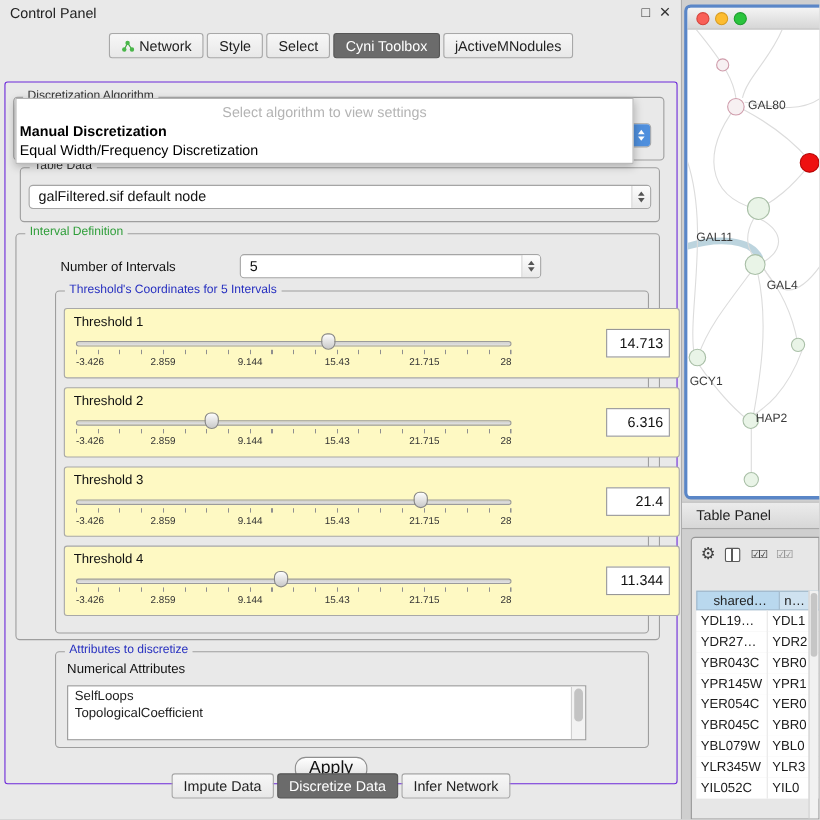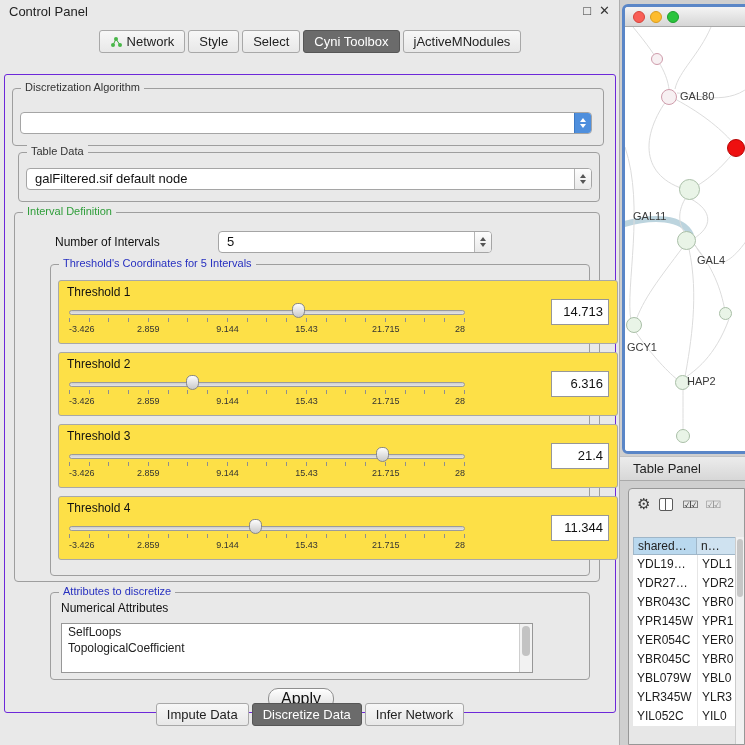--- a/index.html
+++ b/index.html
@@ -39,21 +39,21 @@
   
   .popup { position: absolute; left: 9px; top: 14px; width: 562px; height: 60px; background: #fff; border: 1px solid #b3b3b3; box-shadow: 0 3px 8px rgba(0,0,0,.28); z-index: 6; }
   .popup .ph { text-align: center; color: #b4b4b4; font-size: 13px; line-height: 18px; padding-top: 3px; }
   .popup .opt { font-size: 13px; line-height: 17px; padding-left: 3px; color: #000; white-space: nowrap; }
   .popup .opt.bold { font-weight: bold; }
 
   
   .blabel { position: absolute; font-size: 12px; font-weight: normal; color: #111; white-space: nowrap; }
 
   
-  .th-panel { position: absolute; left: 53px; width: 560px; height: 64px; border: 1px solid #a8a8a8; border-radius: 3px; background: #fde047; }
+  .th-panel { position: absolute; left: 53px; width: 560px; height: 64px; border: 1px solid #a8a8a8; border-radius: 3px; background: #fef9c3; }
   .th-field { position: absolute; right: 8px; top: 18px; width: 58px; height: 26px; background: #fff; border: 1px solid #979797; font-size: 13px; text-align: right; line-height: 24px; padding-right: 5px; color: #111; }
   .slider { position: absolute; left: 10px; top: 22px; width: 396px; height: 38px; }
   .slider .track { position: absolute; left: 0; right: 0; top: 7px; height: 5px; background: linear-gradient(#cfcfcf,#e4e4e4); border: 1px solid #9b9b9b; border-radius: 3px; }
   .slider .ticks { position: absolute; left: 0; right: 0; top: 15px; height: 4px;
       background-image: repeating-linear-gradient(to right, #8f8f8f 0 1px, transparent 1px 19.75px); }
   .slider .thumb { position: absolute; top: 0px; width: 13px; height: 15px; margin-left: -6px; background: linear-gradient(#fdfdfd,#cicaca,#c9c9c9); background: linear-gradient(#fdfdfd,#c9c9c9); border: 1px solid #878787; border-radius: 6px 6px 7px 7px; z-index: 2; }
   .slider .scale { position: absolute; left: 0; right: 0; top: 21px; height: 11px; font-size: 9px; color: #333; }
   .slider .scale span { position: absolute; transform: translateX(-50%); white-space: nowrap; }
   .slider .scale .p0 { left: 0; transform: none; }
   .slider .scale .p1 { left: 20%; }
@@ -88,21 +88,21 @@
 
   .table-window { position: absolute; left: 628px; top: 488px; width: 117px; height: 257px; background: #e7e7e7; border: 1px solid #979797; border-radius: 4px 0 0 0; overflow: hidden; }
   .tw-toolbar { position: absolute; left: 0; top: 0; right: 0; height: 30px; display: flex; align-items: center; gap: 9px; padding-left: 8px; }
   .gear { font-size: 15px; color: #3c3c3c; line-height: 16px; }
   .cols-icon { width: 14px; height: 13px; border: 1px solid #5a5a5a; border-radius: 2px; background: linear-gradient(to right, #fff 5px, #5a5a5a 5px 6px, #fff 6px); }
   .checks { font-size: 10px; letter-spacing: -2px; color: #2d2d2d; }
   .checks.dim { color: #8a8a8a; }
   .tw-head { position: absolute; left: 4px; top: 48px; display: flex; }
   .tw-head .hc { height: 18px; font-size: 12px; padding: 1px 0 0 4px; border: 1px solid #9fb6c8; border-left: none; overflow: hidden; white-space: nowrap; }
   .tw-head .hc:first-child { border-left: 1px solid #9fb6c8; }
-  .hc.c1 { width: 64px; background: #b9d8ee; }
+  .hc.c1 { width: 76px; background: #b9d8ee; text-align: center; }
   .hc.c2 { width: 52px; background: #cfe2f0; }
   .tw-rows { position: absolute; left: 4px; top: 66px; width: 116px; }
   .trow { display: flex; height: 19px; background: #fff; }
   .trow .tc { font-size: 12px; line-height: 18px; padding-left: 4px; overflow: hidden; white-space: nowrap; color: #1c1c1c; }
   .tc.c1 { width: 64px; }
   .tc.c2 { width: 52px; border-left: 1px solid #e6e6e6; }
   .tw-scroll { position: absolute; right: 0; top: 48px; bottom: 0; width: 9px; background: #f1f1f1; border-left: 1px solid #cccccc; }
   .tw-scroll .vthumb { position: absolute; left: 1px; right: 1px; top: 2px; height: 58px; background: #c6c6c6; border-radius: 4px; }
 </style>
 </head>
@@ -152,20 +152,25 @@
       </div>
 
       <div class="combo" style="left:15px; top:37px; width:572px;">
         <span class="cval"></span>
         <span class="stepper blue">
             <span class="arr-up"></span>
             <span class="arr-dn"></span>
           </span>
       </div>
 
+      <div class="popup">
+        <div class="ph">Select algorithm to view settings</div>
+        <div class="opt bold">Manual Discretization</div>
+        <div class="opt">Equal Width/Frequency Discretization</div>
+      </div>
 
       <div class="group" style="left:13px; top:77px; width:582px; height:50px;">
         <span class="gtitle">Table Data</span>
       </div>
       <div class="combo" style="left:21px; top:93px; width:566px;">
         <span class="cval">galFiltered.sif default node</span>
         <span class="stepper">
             <span class="arr-up"></span>
             <span class="arr-dn"></span>
           </span>

